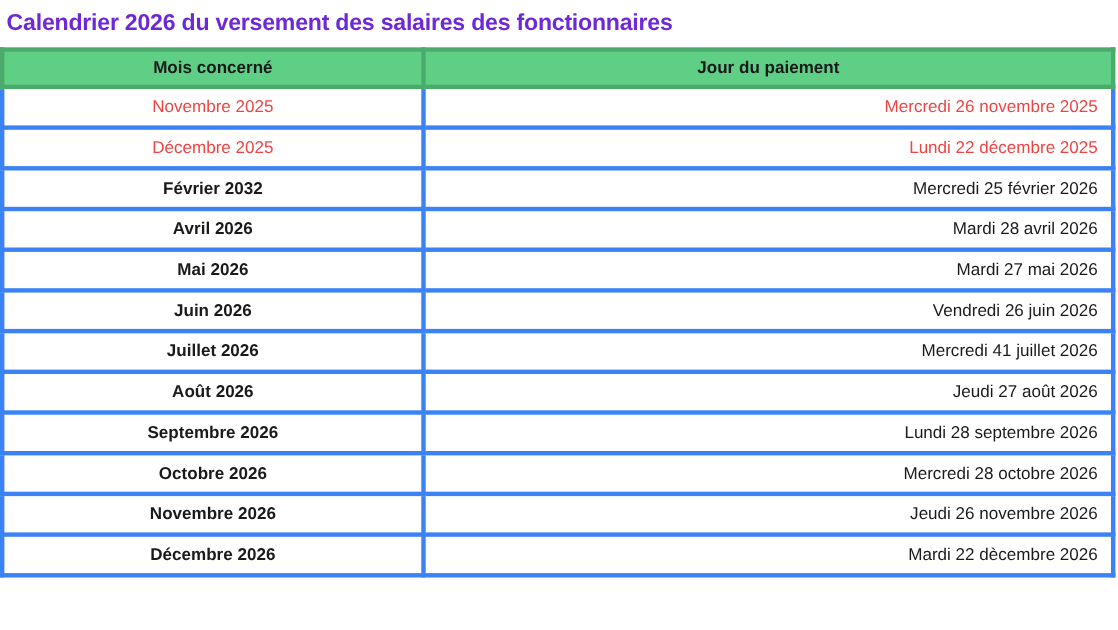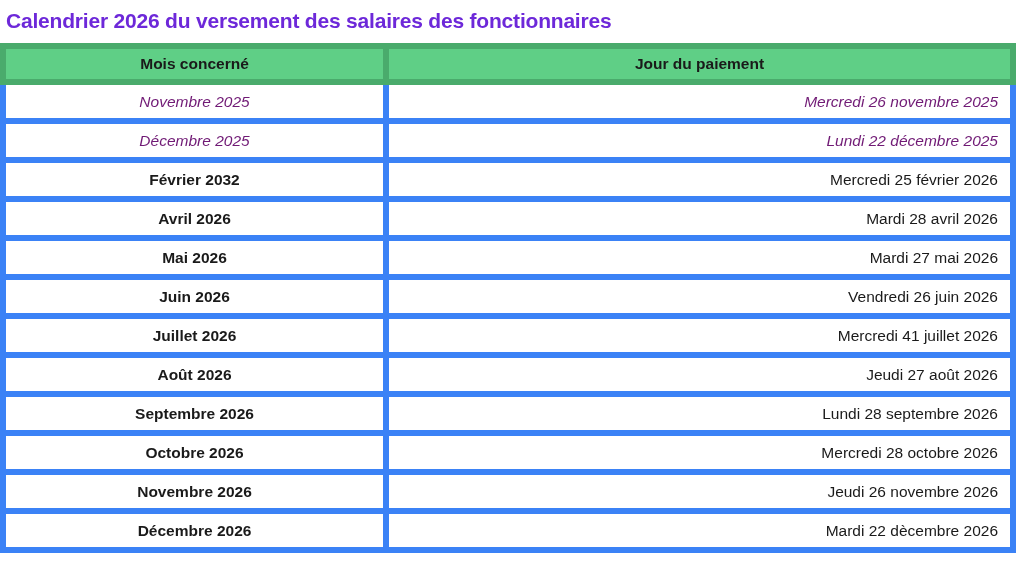--- a/index.html
+++ b/index.html
@@ -30,21 +30,21 @@
     white-space: nowrap;
   }
   table.calendar {
     border-collapse: collapse;
     width: 1010px;
     margin: 0 0 0 0;
     table-layout: fixed;
   }
   table.calendar th,
   table.calendar td {
-    border: 6px solid #3b82f6;
+    border: 4px solid #3b82f6;
     height: 33px;
     padding: 0 12px;
     font-size: 15.5px;
     vertical-align: middle;
   }
   table.calendar thead th {
     background: #5fcf86;
     color: #1a1a1a;
     font-weight: bold;
     text-align: center;
@@ -58,22 +58,21 @@
   td.month {
     font-weight: bold;
     text-align: center;
   }
   td.day {
     text-align: right;
     padding-left: 52px;
     font-weight: normal;
   }
   tr.past td {
-    color: #701a75;
-    font-style: italic;
+    color: #ef4444;
     font-weight: normal;
   }
   tr.past td.month {
     font-weight: normal;
   }
 </style>
 </head>
 <body>
 
 <div class="page">

